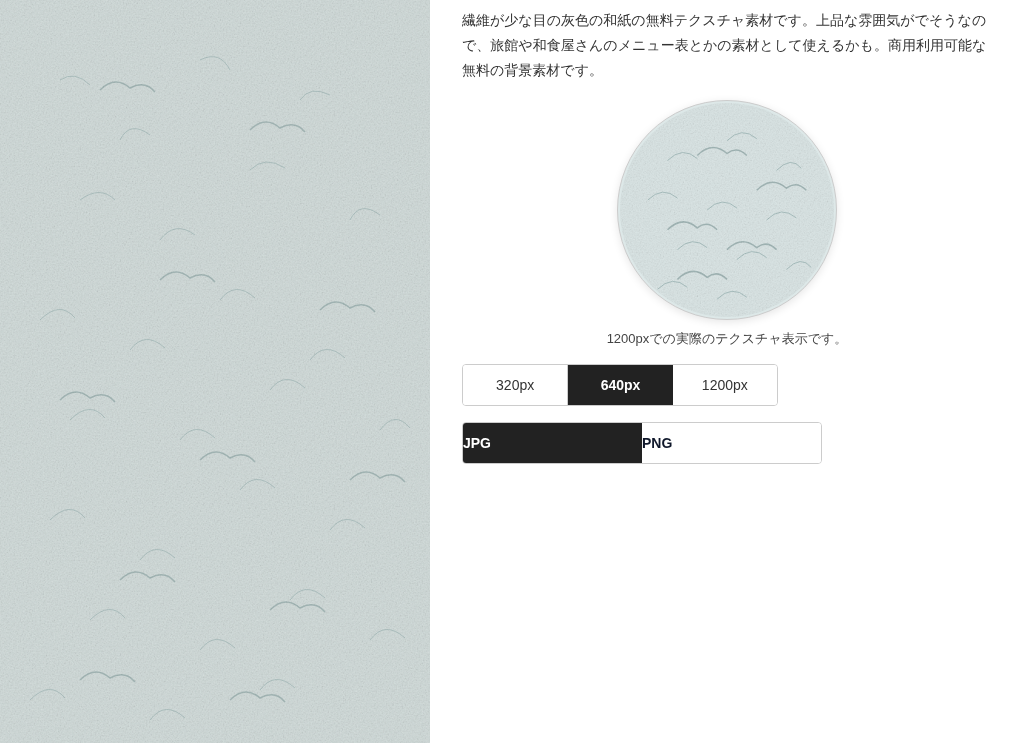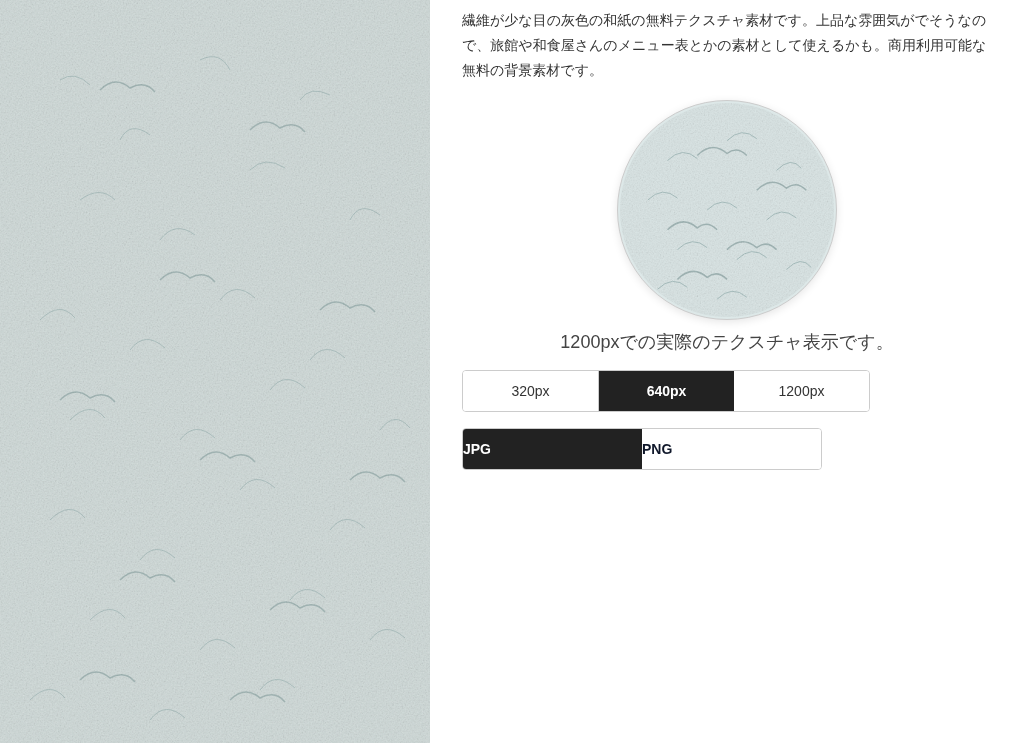--- a/index.html
+++ b/index.html
@@ -67,21 +67,21 @@
       border: 1px solid #ccc;
       box-shadow: 0 2px 8px rgba(0,0,0,0.1);
     }
 
     .circle-preview svg {
       width: 100%;
       height: 100%;
     }
 
     .preview-label {
-      font-size: 18px;
+      font-size: 13px;
       color: #444;
     }
 
     .tags-section {
       display: flex;
       flex-wrap: wrap;
       gap: 8px;
     }
 
     .tag {
@@ -91,21 +91,21 @@
       border-radius: 4px;
       font-size: 13px;
       cursor: pointer;
     }
 
     .size-buttons {
       display: flex;
       border: 1px solid #ccc;
       border-radius: 4px;
       overflow: hidden;
-      width: 408px;
+      width: 316px;
     }
 
     .size-btn {
       flex: 1;
       padding: 12px 0;
       text-align: center;
       font-size: 14px;
       cursor: pointer;
       border: none;
       outline: none;

